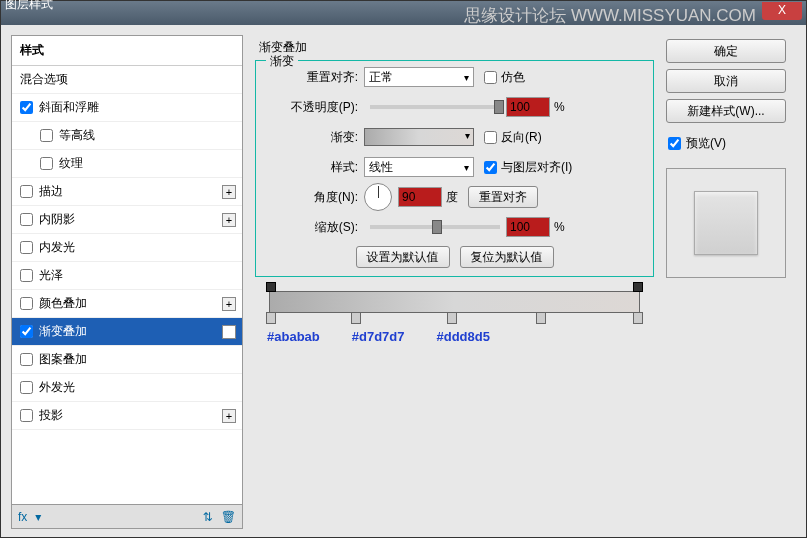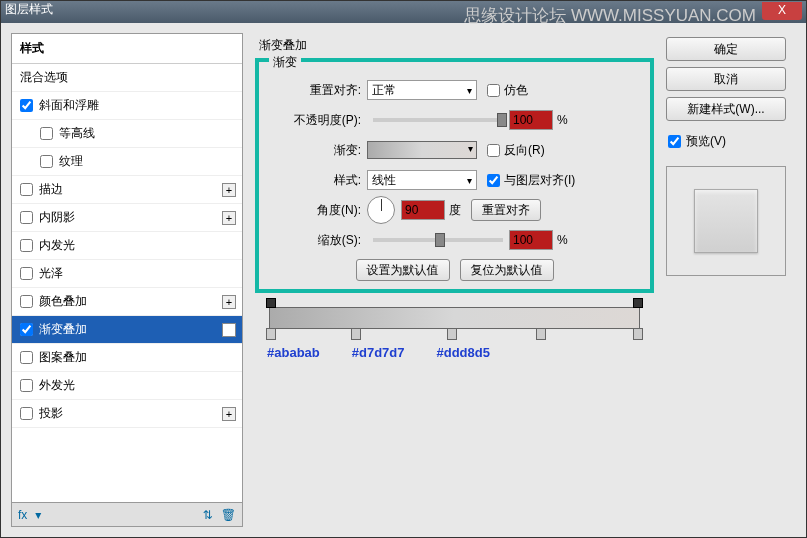--- a/index.html
+++ b/index.html
@@ -1,36 +1,36 @@
 <!DOCTYPE html>
 <html><head>
 <meta charset="utf-8">
 <style>
 *{box-sizing:border-box;margin:0;padding:0;font-family:"Microsoft YaHei",SimSun,sans-serif;font-size:12px}
 body{background:#4a5a6a;padding:0}
 .window{width:807px;height:538px;background:#e8e8e8;border:1px solid #333;box-shadow:2px 2px 8px rgba(0,0,0,0.4)}
-.titlebar{height:22px;background:linear-gradient(#6a7a8a,#4a5a6a);display:flex;align-items:flex-start;padding:0 4px;color:#fff;position:relative}
+.titlebar{height:22px;background:linear-gradient(#6a7a8a,#4a5a6a);display:flex;align-items:flex-end;padding:12px 4px;color:#fff;position:relative}
 .titlebar-text{font-size:12px}
 .watermark{position:absolute;right:50px;top:3px;color:#ccc;font-size:17px}
 .close-btn{position:absolute;right:4px;top:1px;width:40px;height:18px;background:#c84040;color:#fff;text-align:center;line-height:16px;border-radius:0 0 3px 3px;cursor:pointer}
 .content{display:flex;padding:10px;gap:8px;height:calc(100% - 22px)}
 .left-panel{width:232px;display:flex;flex-direction:column}
 .styles-list{flex:1;background:#fff;border:1px solid #999;overflow:hidden}
 .style-header{padding:6px 8px;border-bottom:1px solid #ccc;font-weight:bold}
 .style-item{padding:5px 8px;border-bottom:1px solid #eee;display:flex;align-items:center;position:relative}
 .style-item.indent{padding-left:28px}
 .style-item.selected{background:#1e5fb4;color:#fff}
 .style-item input[type=checkbox]{margin-right:6px}
 .plus-icon{position:absolute;right:6px;width:14px;height:14px;border:1px solid #888;text-align:center;line-height:12px;font-size:11px;cursor:pointer;background:#f0f0f0}
 .style-item.selected .plus-icon{background:#fff}
 .footer-bar{height:24px;background:#e0e0e0;border:1px solid #999;border-top:none;display:flex;align-items:center;padding:0 6px;gap:8px}
 .footer-bar span{cursor:pointer;color:#0369a1}
 .center-panel{flex:1;padding:4px}
 .section-title{font-size:12px;margin-bottom:4px;padding-left:4px}
-.fieldset{border:4px solid #14b8a6;padding:17px 8px 8px;margin-top:2px;position:relative}
+.fieldset{border:1px solid #14b8a6;padding:5px 8px 8px;margin-top:2px;position:relative}
 .fieldset-legend{position:absolute;top:-8px;left:10px;background:#e8e8e8;padding:0 4px;font-size:12px}
 .form-row{display:flex;align-items:center;margin-bottom:8px;height:22px}
 .form-label{width:100px;text-align:right;padding-right:6px}
 .select{width:110px;height:20px;border:1px solid #999;background:#fff;padding:0 4px;display:flex;align-items:center;justify-content:space-between;cursor:pointer}
 .select::after{content:"▾";font-size:10px}
 .num-input{width:44px;height:20px;border:1px solid #999;padding:0 3px;background:#b91c1c;text-align:left}
 .slider{width:130px;height:4px;background:#ccc;position:relative;margin:0 6px}
 .slider-thumb{position:absolute;top:-5px;width:10px;height:14px;background:#888;border:1px solid #555}
 .gradient-preview{width:110px;height:18px;border:1px solid #666;background:linear-gradient(to right,#ababab,#d7d7d7,#ddd8d5);cursor:pointer;position:relative}
 .gradient-preview::after{content:"▾";position:absolute;right:3px;top:1px;font-size:10px}

